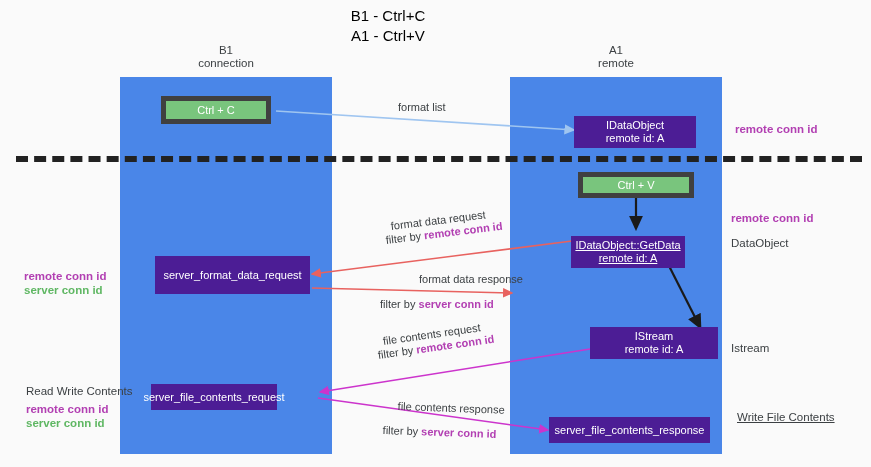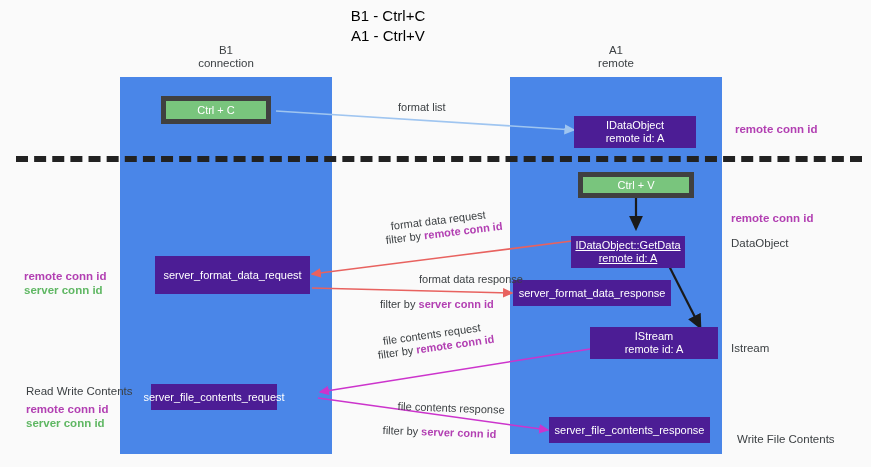--- a/index.html
+++ b/index.html
@@ -185,23 +185,20 @@
 
   <div class="abs box orange" style="left:571px; top:236px; width:114px; height:32px;text-decoration:underline;">
     <span>IDataObject::GetData</span>
     <span class="l2">remote id: A</span>
   </div>
 
   <div class="abs box orange" style="left:155px; top:256px; width:155px; height:38px;">
     <span>server_format_data_request</span>
   </div>
 
-  <div class="abs box orange" style="left:513px; top:280px; width:158px; height:26px;">
-    <span>server_format_data_response</span>
-  </div>
 
   <div class="abs box orange" style="left:590px; top:327px; width:128px; height:32px;">
     <span>IStream</span>
     <span class="l2">remote id: A</span>
   </div>
 
   <div class="abs box orange" style="left:151px; top:384px; width:126px; height:26px;">
     <span>server_file_contents_request</span>
   </div>
 
@@ -232,21 +229,21 @@
   </div>
 
   <div class="abs note-magenta" style="left:735px; top:122px;">remote conn id</div>
 
   <div class="abs note-magenta" style="left:731px; top:211px;">remote conn id</div>
 
   <div class="abs note" style="left:731px; top:236px;">DataObject</div>
 
   <div class="abs note" style="left:731px; top:341px;">Istream</div>
 
-  <div class="abs note" style="left:737px; top:432px;">Write File Contents</div>
+  <div class="abs note" style="left:737px; top:410px;text-decoration:underline;">Write File Contents</div>
 
   <div class="abs note-magenta" style="left:24px; top:269px;">remote conn id</div>
   <div class="abs note-green" style="left:24px; top:283px;">server conn id</div>
 
   <div class="abs note" style="left:26px; top:384px;">Read Write Contents</div>
   <div class="abs note-magenta" style="left:26px; top:402px;">remote conn id</div>
   <div class="abs note-green" style="left:26px; top:416px;">server conn id</div>
 
 </div>
 

